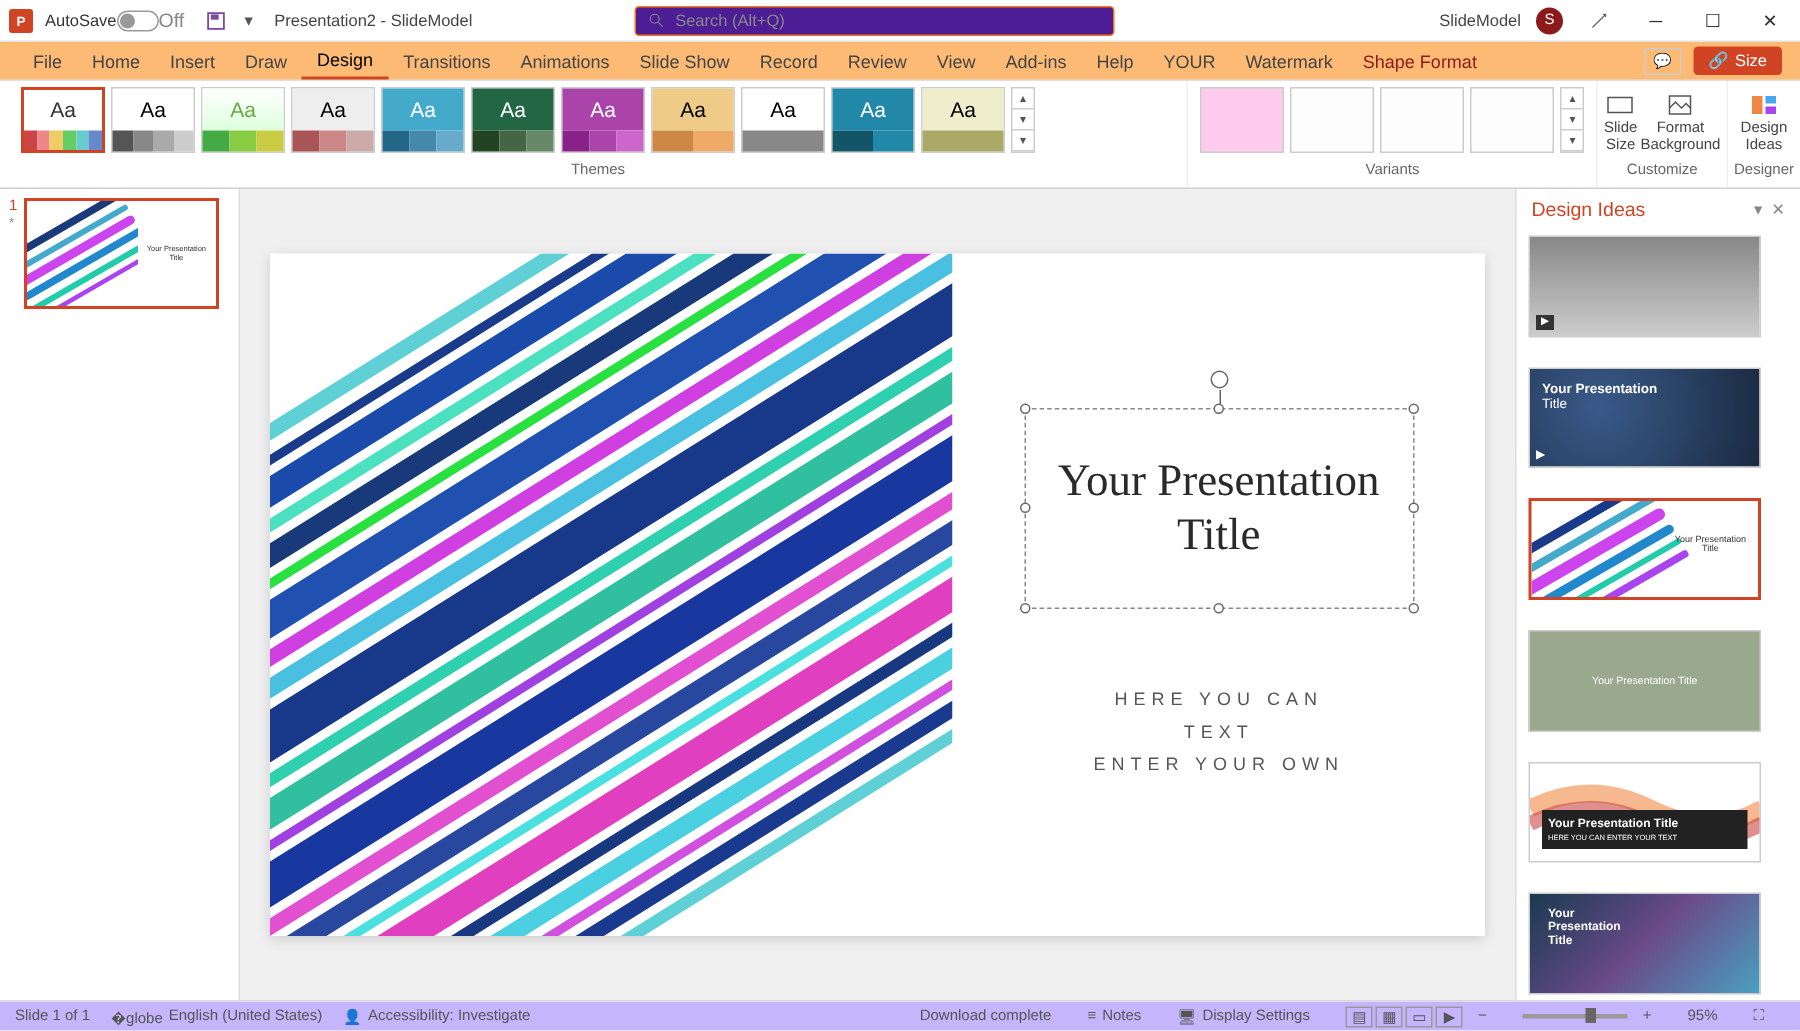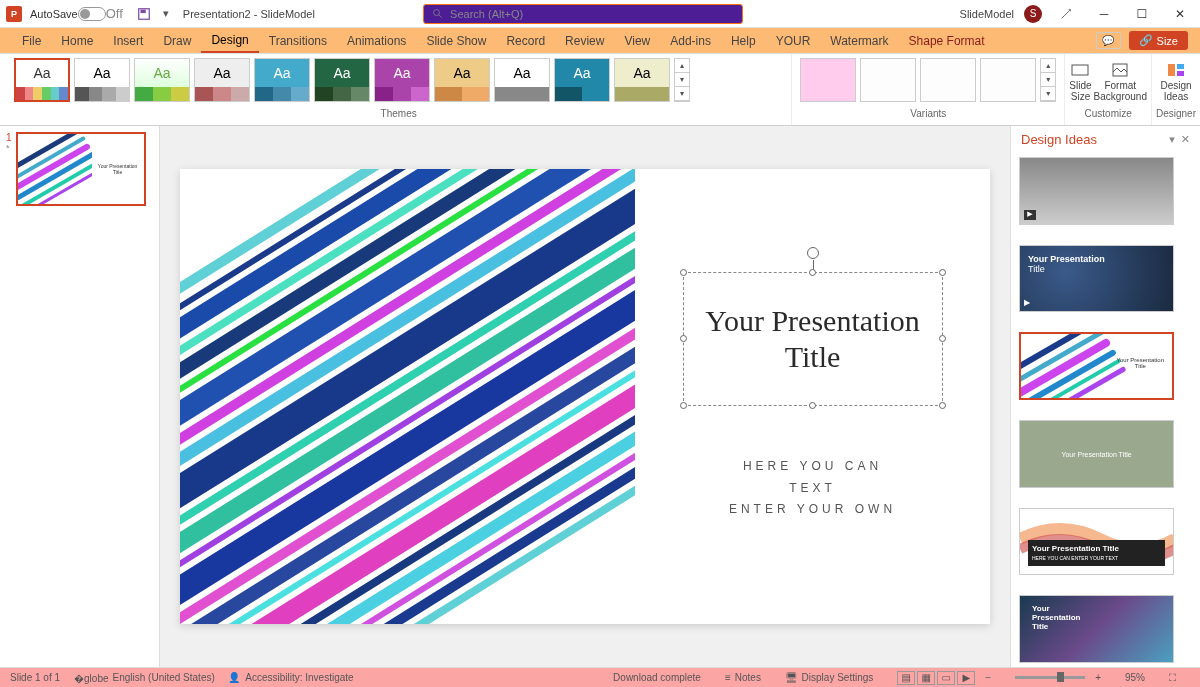--- a/index.html
+++ b/index.html
@@ -78,21 +78,21 @@
 
 .design-pane { width:190px; background:#fff; border-left:1px solid #ddd; display:flex; flex-direction:column; }
 .pane-header { display:flex; align-items:center; padding:6px 10px; font-size:13px; color:#d04423; }
 .pane-header .spacer { flex:1; }
 .pane-header .pane-btn { color:#888; font-size:11px; margin-left:6px; cursor:pointer; }
 .ideas-list { flex:1; overflow-y:auto; padding:4px 8px; display:flex; flex-direction:column; gap:20px; }
 .idea-thumb { width:155px; height:86px; border:1px solid #ccc; background:#eee; position:relative; cursor:pointer; overflow:hidden; }
 .idea-thumb.selected { border:2px solid #d04423; }
 
 
-.statusbar { position:absolute; bottom:0; left:0; right:0; height:20px; background:#fca5a5; border-top:1px solid #ddd; display:flex; align-items:center; font-size:10px; color:#555; padding:0 10px; }
+.statusbar { position:absolute; bottom:0; left:0; right:0; height:20px; background:#c4b5fd; border-top:1px solid #ddd; display:flex; align-items:center; font-size:10px; color:#555; padding:0 10px; }
 .statusbar .sb-item { margin-right:14px; display:flex; align-items:center; gap:4px; }
 .statusbar .sb-right { margin-left:auto; display:flex; align-items:center; gap:10px; }
 .view-btns { display:flex; gap:2px; }
 .view-btn { width:18px; height:14px; border:1px solid #999; display:flex; align-items:center; justify-content:center; }
 .zoom-slider { width:70px; height:3px; background:#999; position:relative; }
 .zoom-slider::after { content:""; position:absolute; width:7px; height:10px; background:#666; left:60%; top:-4px; }
 </style>
 </head>
 <body>
 

